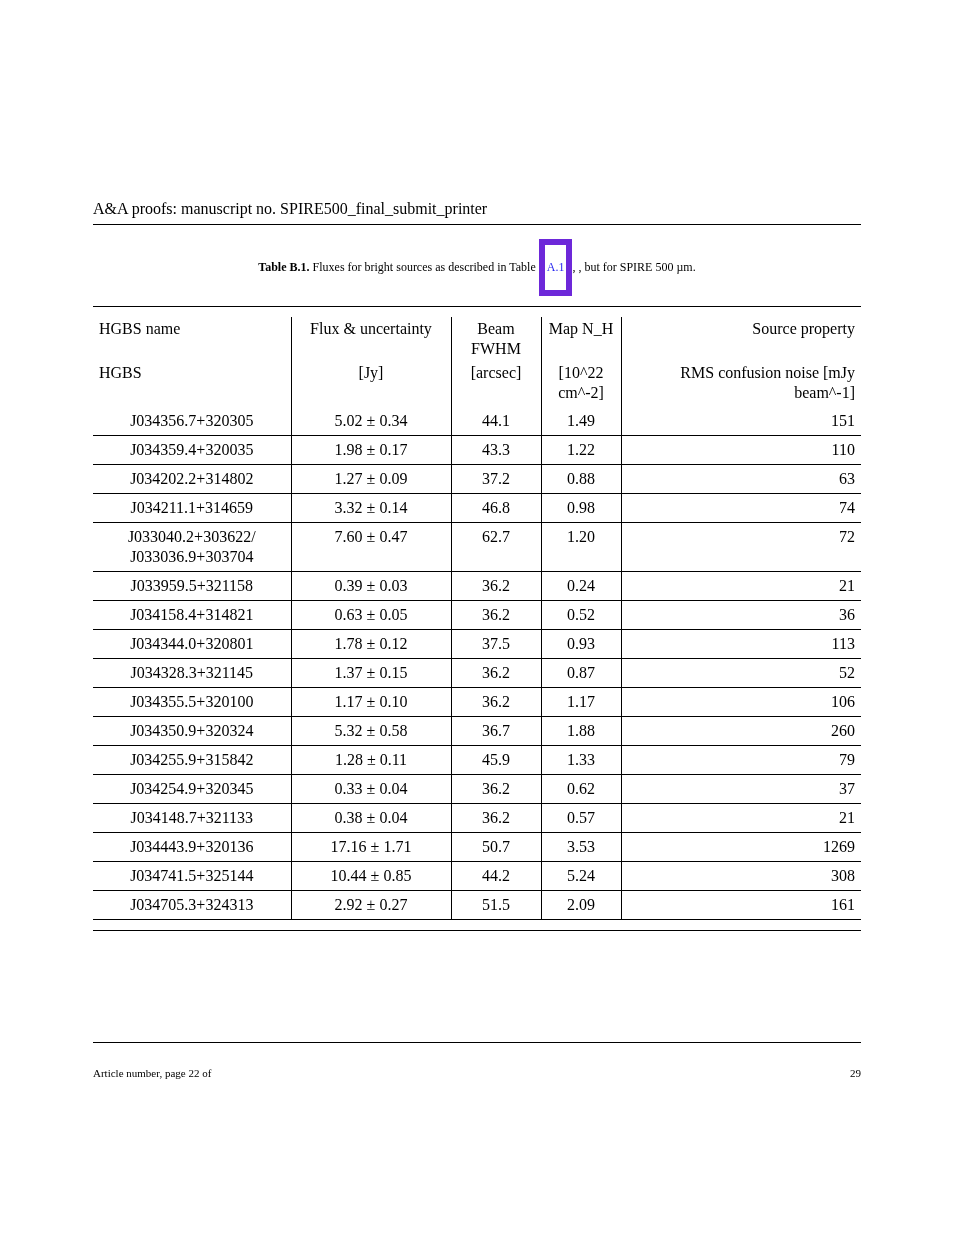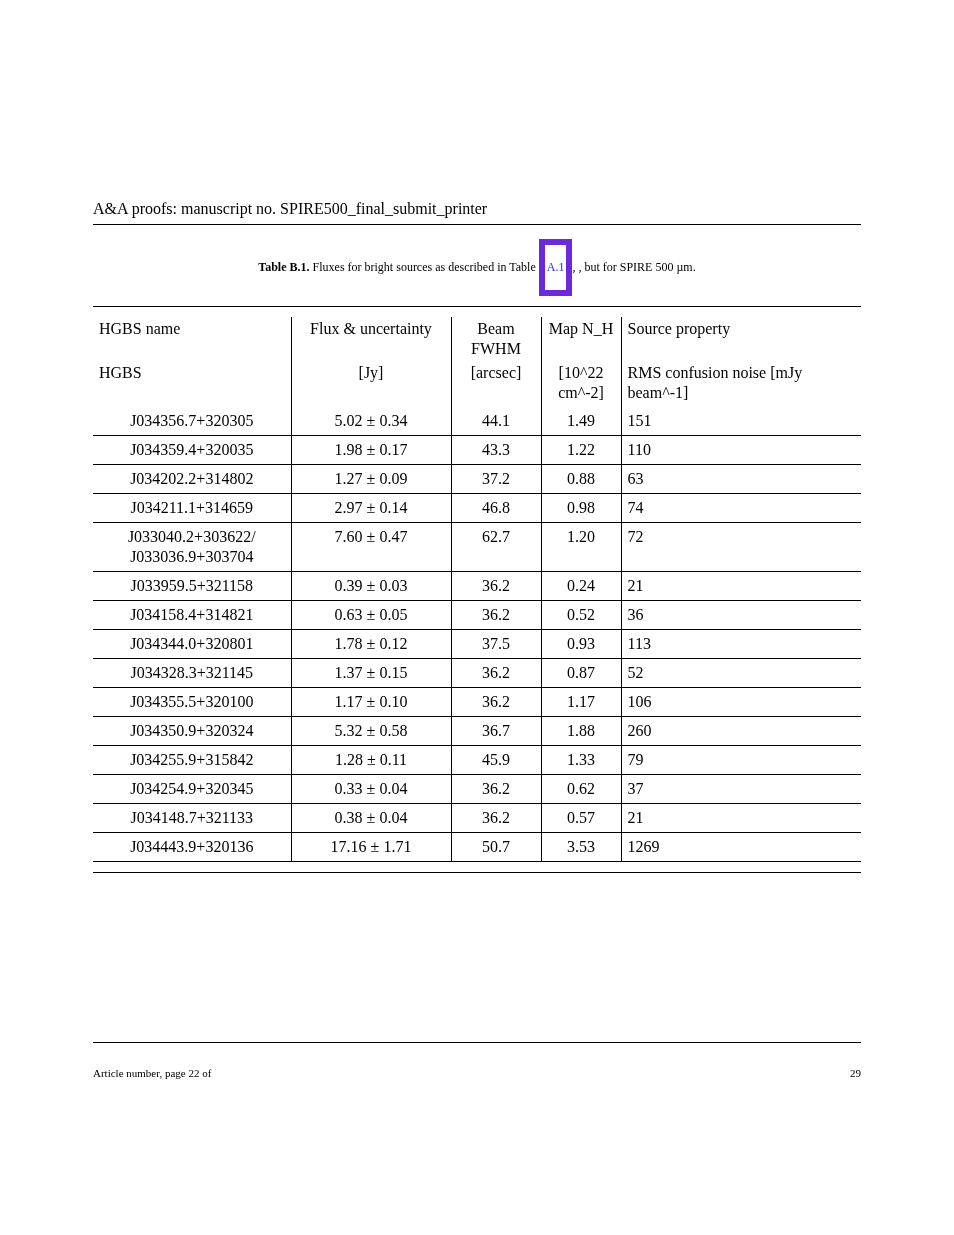--- a/index.html
+++ b/index.html
@@ -48,21 +48,21 @@
       vertical-align: top;
       line-height: 1.25;
     }
     tr.header-row td { border-bottom: none; padding-top: 2px; padding-bottom: 2px; }
     tr.header-row + tr.header-row td { padding-bottom: 4px; }
     .col-vl { border-left: 0.9px solid #000; }
     .c1 { width: 198px; }
     .c2 { width: 160px; text-align: center; }
     .c3 { width: 90px; text-align: center; }
     .c4 { width: 80px; text-align: center; }
-    .c5 { text-align: left; }
+    .c5 { text-align: right; }
     .prop-name { text-align: center; }
     .foot-hr { position:absolute; left:93px; right:93px; bottom:192px; border:0; border-top:1px solid #000; }
     .footer { position: absolute; left: 93px; right: 93px; bottom: 156px; font-size: 11px; }
     .footer .pg { float: right; }
     .footer .art { }
   </style>
 </head>
 <body>
 
 <div class="page">
@@ -114,21 +114,21 @@
         </tr>
         <tr>
           <td class="c1 prop-name">J034202.2+314802</td>
           <td class="c2 col-vl">1.27 ± 0.09</td>
           <td class="c3 col-vl">37.2</td>
           <td class="c4 col-vl">0.88</td>
           <td class="c5 col-vl">63</td>
         </tr>
         <tr>
           <td class="c1 prop-name">J034211.1+314659</td>
-          <td class="c2 col-vl">2.97 ± 0.14</td>
+          <td class="c2 col-vl">3.32 ± 0.14</td>
           <td class="c3 col-vl">46.8</td>
           <td class="c4 col-vl">0.98</td>
           <td class="c5 col-vl">74</td>
         </tr>
         <tr>
           <td class="c1 prop-name" style="white-space: pre-line;">J033040.2+303622/
 J033036.9+303704</td>
           <td class="c2 col-vl">7.60 ± 0.47</td>
           <td class="c3 col-vl">62.7</td>
           <td class="c4 col-vl">1.20</td>
@@ -197,20 +197,34 @@
           <td class="c4 col-vl">0.57</td>
           <td class="c5 col-vl">21</td>
         </tr>
         <tr>
           <td class="c1 prop-name">J034443.9+320136</td>
           <td class="c2 col-vl">17.16 ± 1.71</td>
           <td class="c3 col-vl">50.7</td>
           <td class="c4 col-vl">3.53</td>
           <td class="c5 col-vl">1269</td>
         </tr>
+        <tr>
+          <td class="c1 prop-name">J034741.5+325144</td>
+          <td class="c2 col-vl">10.44 ± 0.85</td>
+          <td class="c3 col-vl">44.2</td>
+          <td class="c4 col-vl">5.24</td>
+          <td class="c5 col-vl">308</td>
+        </tr>
+        <tr>
+          <td class="c1 prop-name">J034705.3+324313</td>
+          <td class="c2 col-vl">2.92 ± 0.27</td>
+          <td class="c3 col-vl">51.5</td>
+          <td class="c4 col-vl">2.09</td>
+          <td class="c5 col-vl">161</td>
+        </tr>
       </tbody>
   </table>
   <hr class="bottom-rule">
 </div>
 
 <hr class="foot-hr">
 <div class="footer">
   <span class="art">Article number, page 22 of</span>
   <span class="pg">29</span>
 </div>

